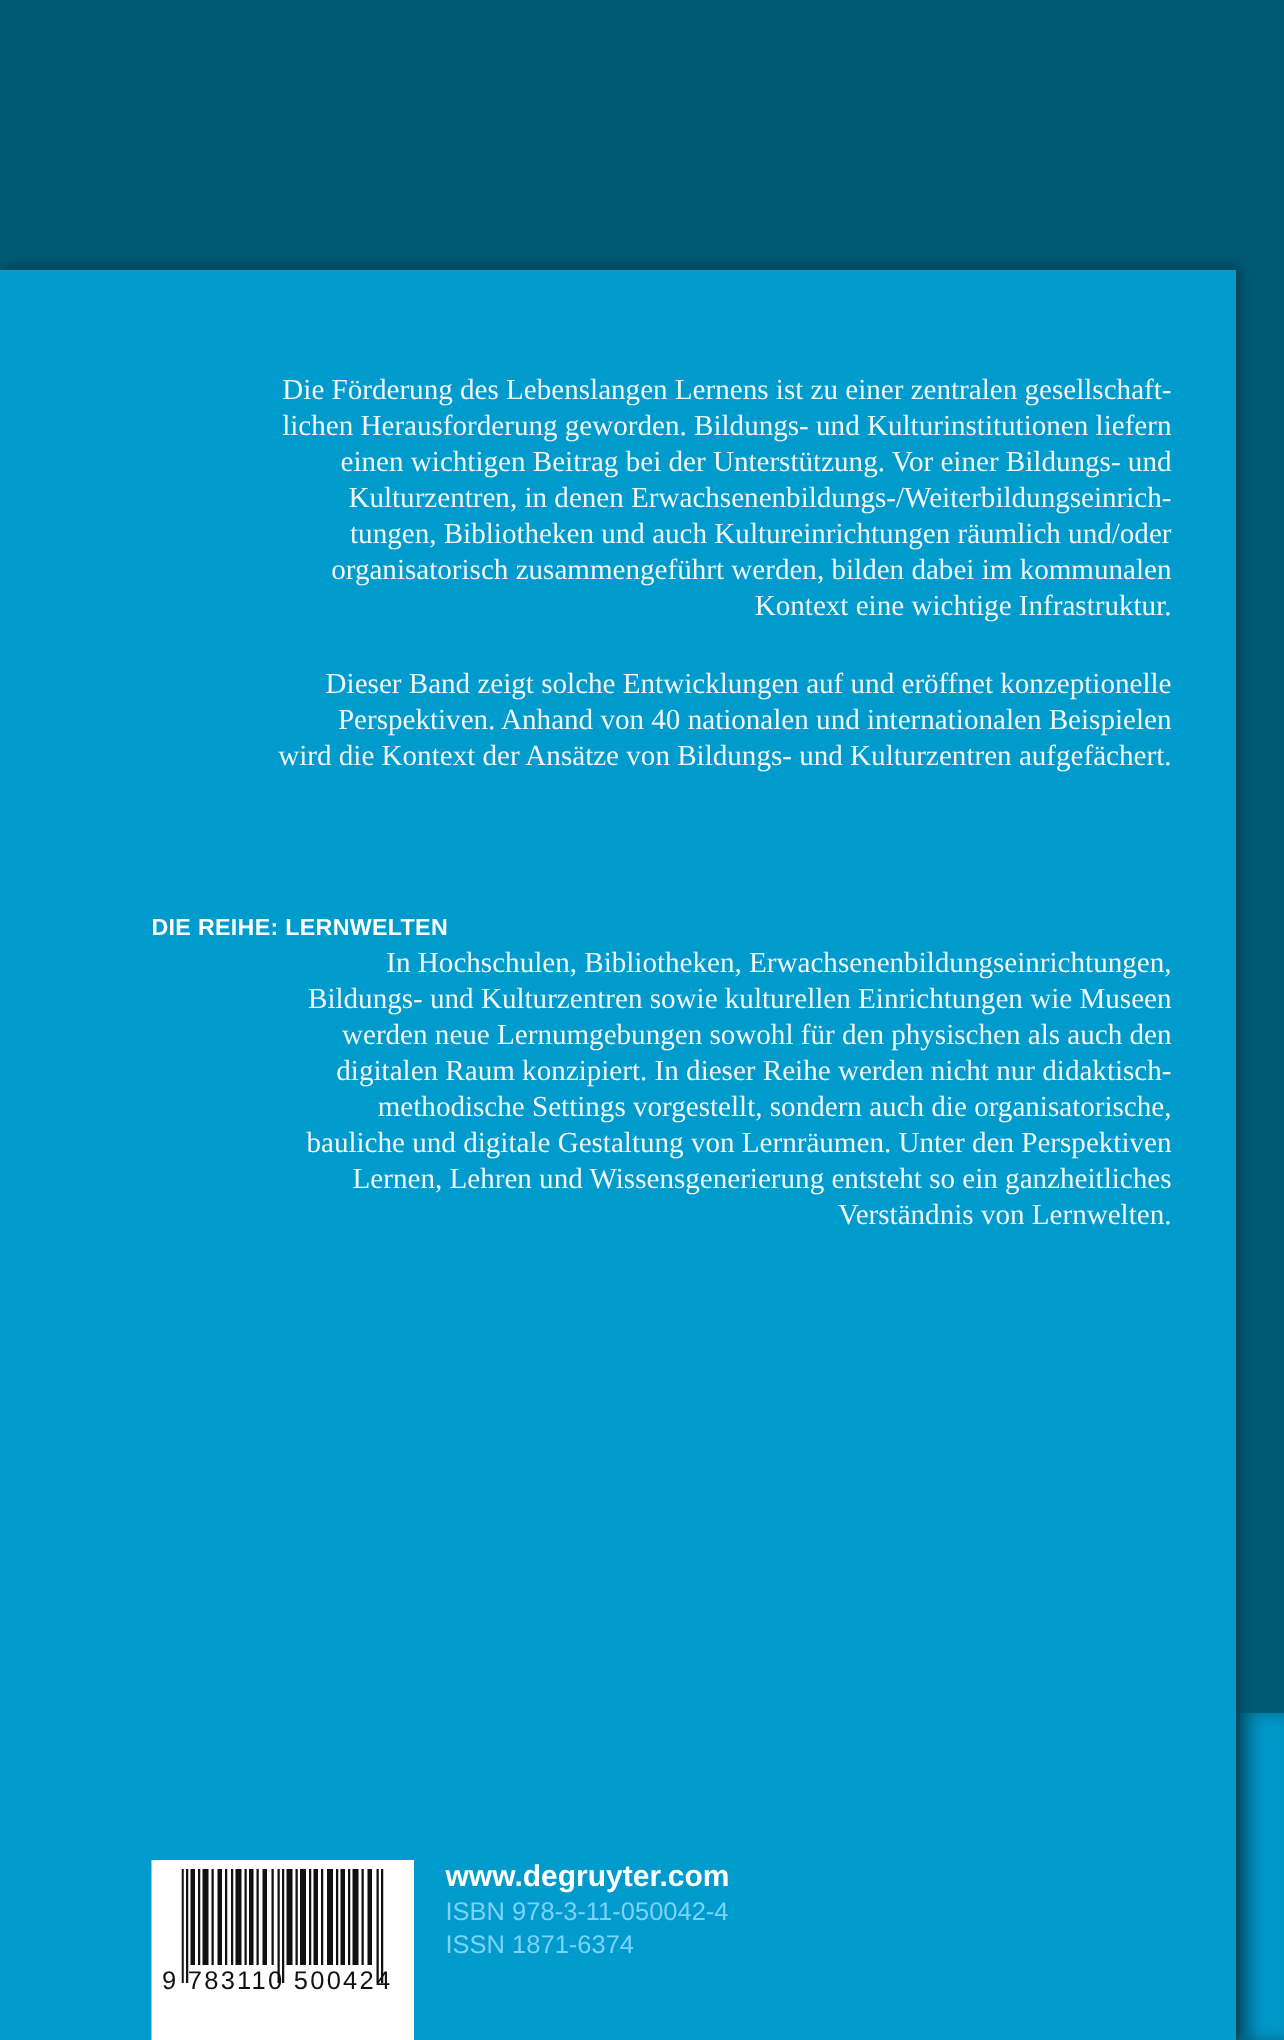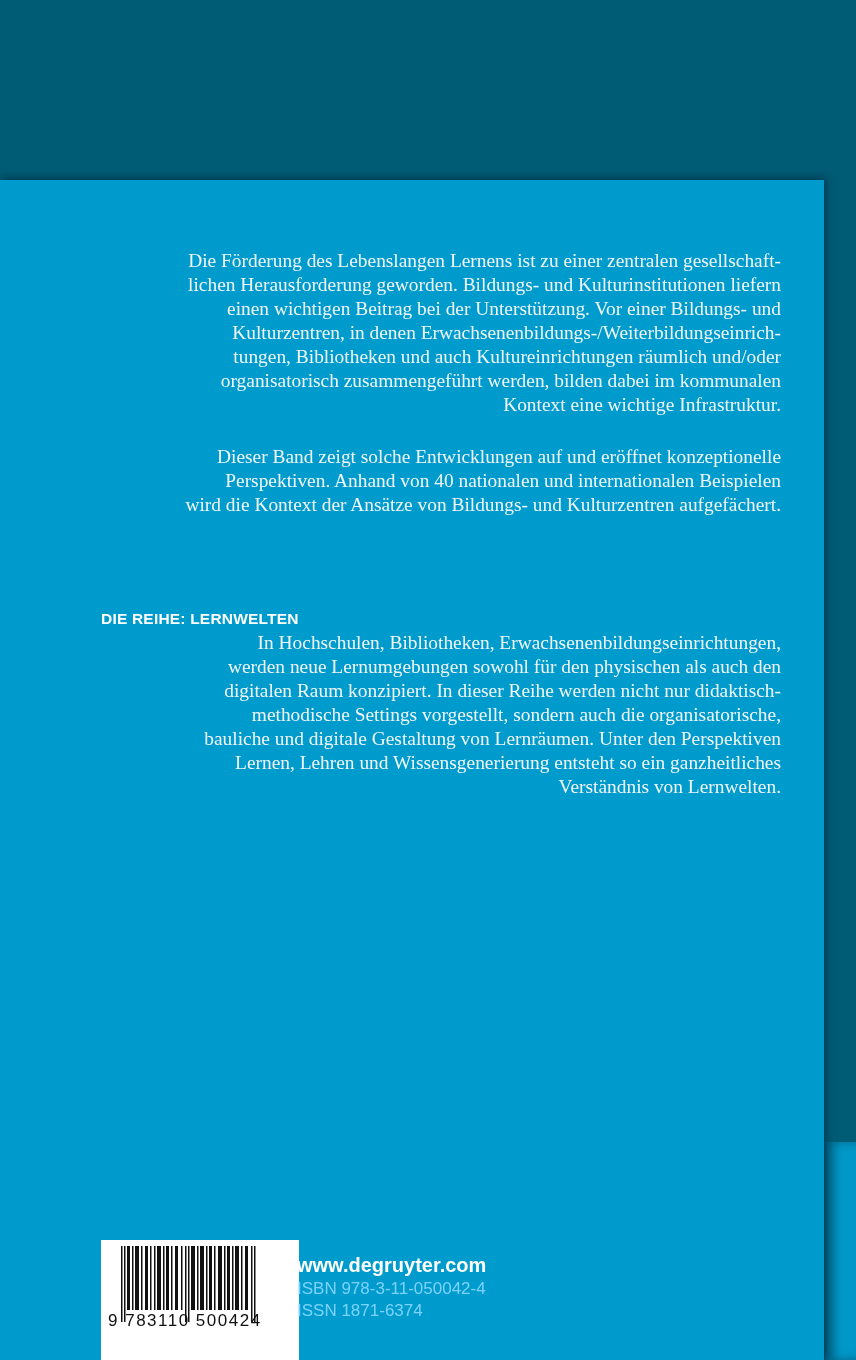--- a/index.html
+++ b/index.html
@@ -26,35 +26,35 @@
   .p1 { top:249px; }
   .p2 { top:445px; }
   .series-title {
     position:absolute; left:101px; top:610px;
     color:#ffffff; font-family:"Liberation Sans", sans-serif;
     font-weight:bold; font-size:15.5px; letter-spacing:0.2px;
   }
   .p3 { top:631px; }
   .line { display:block; white-space:nowrap;text-align:right; }
   .barcode-box {
-    position:absolute; left:101px; top:1240px; width:198px; height:120px;
+    position:absolute; left:101px; top:1240px; width:175px; height:120px;
     background:#ffffff;
   }
   .bars {
     position:absolute; left:20px; top:6px; width:135px; height:76px;
   }
   .barcode-digits {
     position:absolute; left:7px; top:71px; font-family:"Liberation Sans", sans-serif;
     font-size:17px; color:#111; letter-spacing:1.5px; background:transparent;
   }
   .pub {
     position:absolute; left:297px; top:1238px; color:#fff;
     font-family:"Liberation Sans", sans-serif;
   }
-  .pub .url { font-weight:bold; font-size:20px; line-height:26px;margin-top:14px; }
+  .pub .url { font-weight:bold; font-size:20px; line-height:26px; }
   .pub .isbn, .pub .issn { font-size:17px; line-height:22px; color:#7dd3fc; }
 </style>
 </head>
 <body>
 
 <div class="right-strip"></div>
 
 <div class="panel"></div>
 
 <div class="body-text p1">
@@ -70,20 +70,21 @@
 <div class="body-text p2">
   <span class="line">Dieser Band zeigt solche Entwicklungen auf und eröffnet konzeptionelle</span>
   <span class="line">Perspektiven. Anhand von 40 nationalen und internationalen Beispielen</span>
   <span class="line">wird die Kontext der Ansätze von Bildungs- und Kulturzentren aufgefächert.</span>
 </div>
 
 <div class="series-title">DIE REIHE: LERNWELTEN</div>
 
 <div class="body-text p3">
   <span class="line">In Hochschulen, Bibliotheken, Erwachsenenbildungseinrichtungen,</span>
+  <span class="line">Bildungs- und Kulturzentren sowie kulturellen Einrichtungen wie Museen</span>
   <span class="line">werden neue Lernumgebungen sowohl für den physischen als auch den</span>
   <span class="line">digitalen Raum konzipiert. In dieser Reihe werden nicht nur didaktisch-</span>
   <span class="line">methodische Settings vorgestellt, sondern auch die organisatorische,</span>
   <span class="line">bauliche und digitale Gestaltung von Lernräumen. Unter den Perspektiven</span>
   <span class="line">Lernen, Lehren und Wissensgenerierung entsteht so ein ganzheitliches</span>
   <span class="line">Verständnis von Lernwelten.</span>
 </div>
 
 <div class="barcode-box">
   <svg class="bars" viewBox="0 0 135 76" preserveAspectRatio="none">

